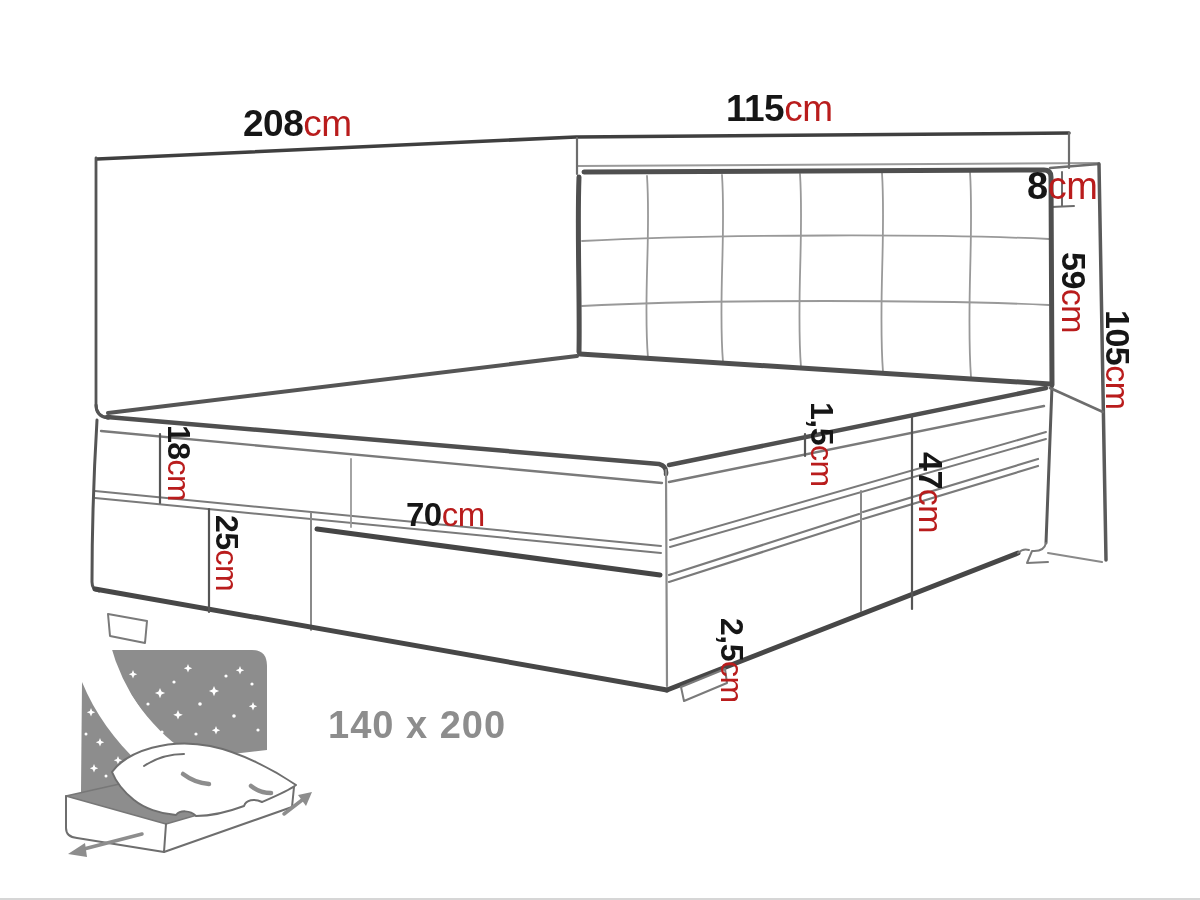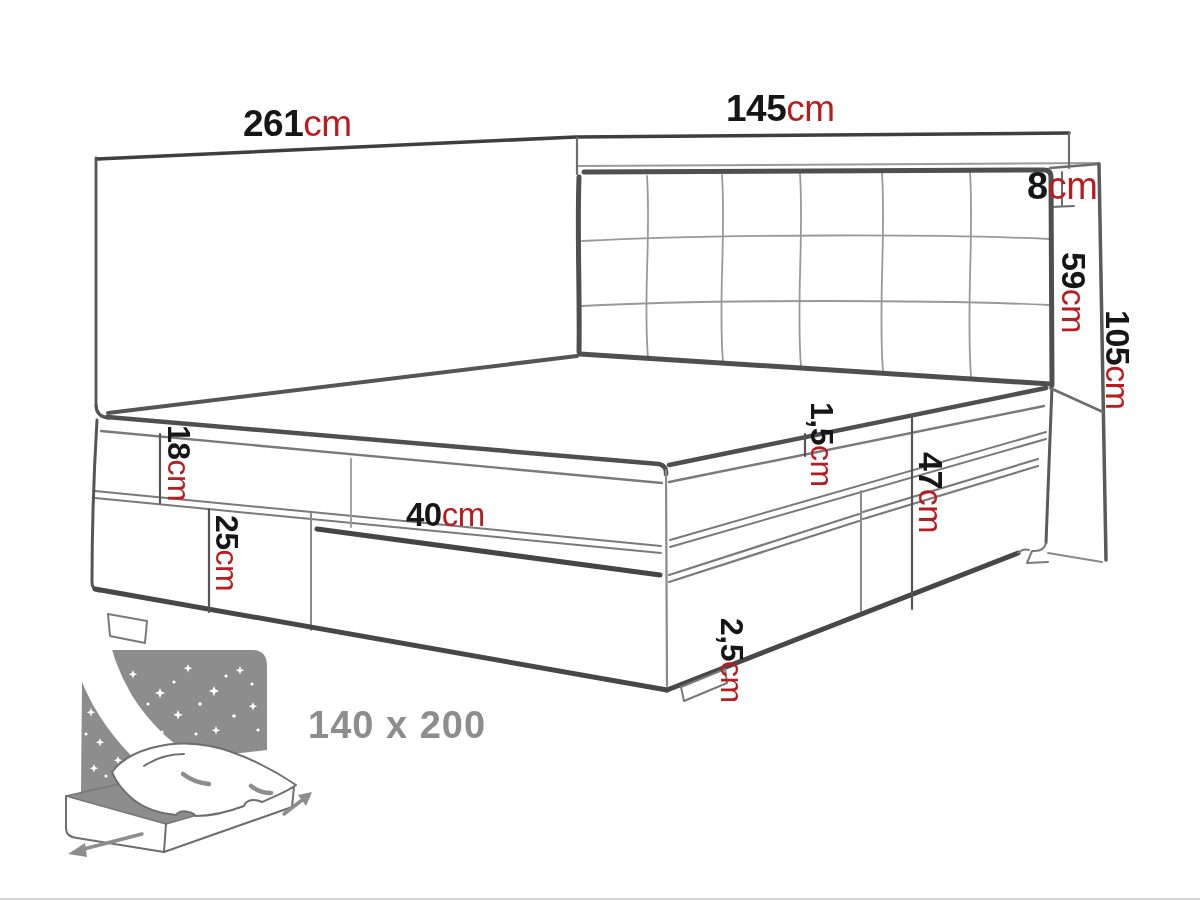--- a/index.html
+++ b/index.html
@@ -171,25 +171,25 @@
           <path d="M94,196 L32,212" stroke="#8d8d8d" stroke-width="3.5"></path>
           <path d="M20,216 L37,205 L39,219 Z"></path>
           <path d="M236,176 L258,159" stroke="#8d8d8d" stroke-width="3.5"></path>
           <path d="M264,154 L250,157 L258,168 Z"></path>
         </g>
       </g>
     </g>
   </svg>
 
   <div class="dim" style="left:243px;top:105px;font-size:37px">
-    <b>261</b><span>cm</span>
+    <b>208</b><span>cm</span>
   </div>
 
   <div class="dim" style="left:726px;top:90px;font-size:37px">
-    <b>145</b><span>cm</span>
+    <b>115</b><span>cm</span>
   </div>
 
   <div class="dim" style="left:1027px;top:167px;font-size:38px">
     <b>8</b><span>cm</span>
   </div>
 
   <div class="dim vert" style="left:1057px;top:252px;font-size:34px">
     <b>59</b><span>cm</span>
   </div>
 
@@ -199,31 +199,31 @@
 
   <div class="dim vert" style="left:163px;top:425px;font-size:32px">
     <b>18</b><span>cm</span>
   </div>
 
   <div class="dim vert" style="left:211px;top:515px;font-size:32px">
     <b>25</b><span>cm</span>
   </div>
 
   <div class="dim" style="left:406px;top:498px;font-size:33px">
-    <b>40</b><span>cm</span>
+    <b>70</b><span>cm</span>
   </div>
 
   <div class="dim vert" style="left:806px;top:402px;font-size:32px">
     <b>1,5</b><span>cm</span>
   </div>
 
   <div class="dim vert" style="left:914px;top:452px;font-size:34px">
     <b>47</b><span>cm</span>
   </div>
 
   <div class="dim vert" style="left:716px;top:618px;font-size:32px">
     <b>2,5</b><span>cm</span>
   </div>
 
-  <div class="size-label" style="left:308px;top:706px;font-size:38px">140 x 200</div>
+  <div class="size-label" style="left:328px;top:706px;font-size:38px">140 x 200</div>
 
   <div class="frame-bottom"></div>
 </div>
 
 </body></html>

